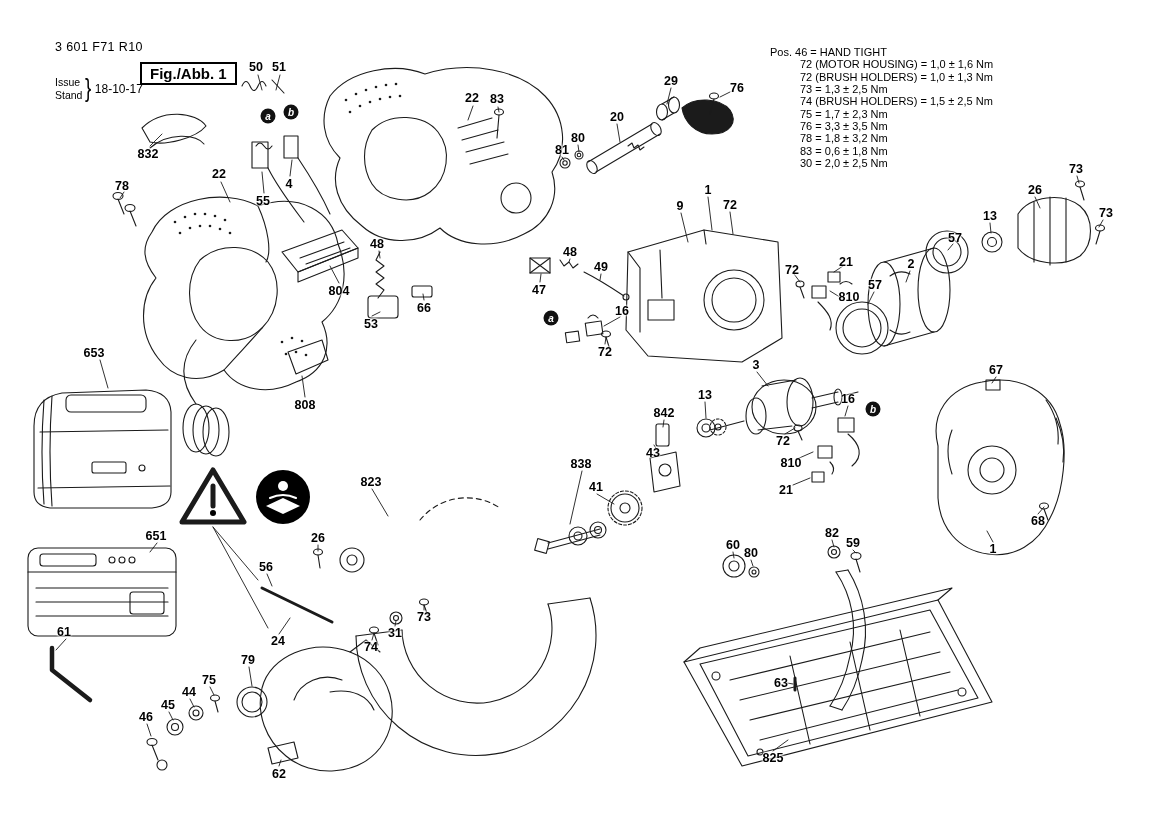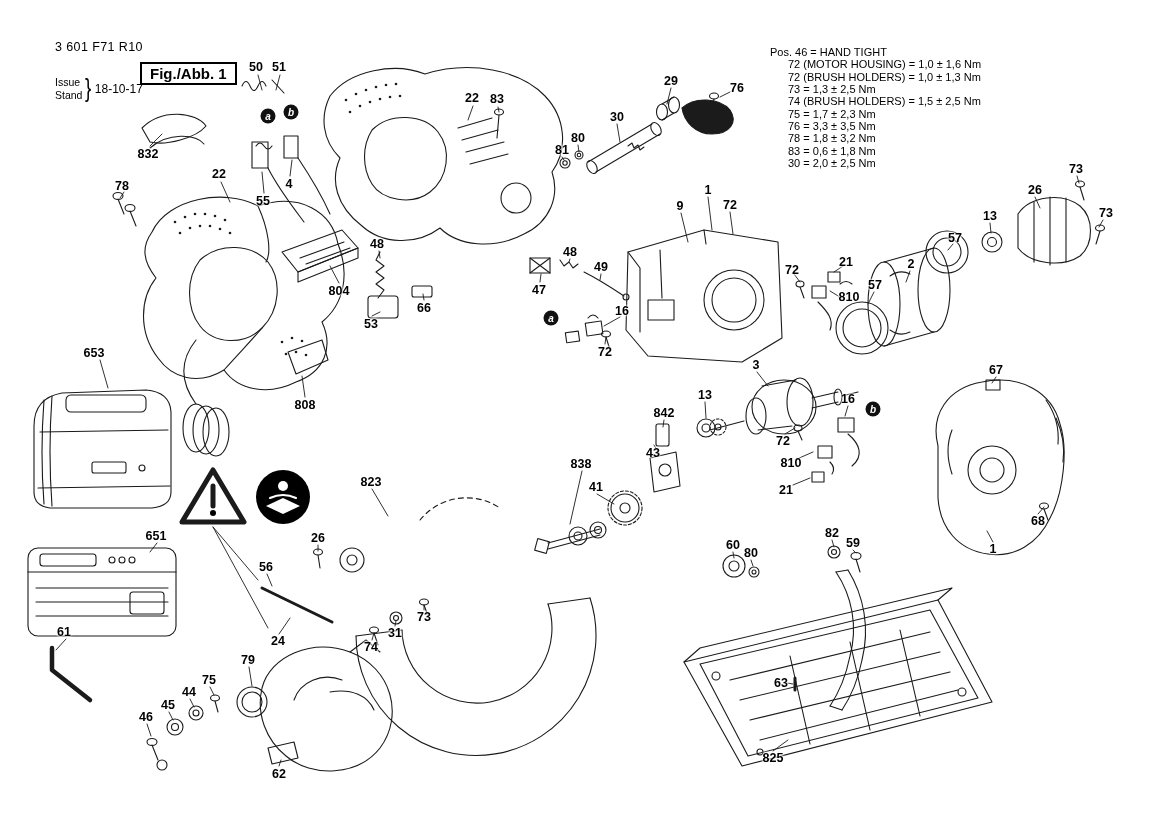--- a/index.html
+++ b/index.html
@@ -14,21 +14,21 @@
           align-items:center;justify-content:center;font-style:italic;}
   .header{position:absolute;left:55px;top:40px;}
   .part-number{font-size:12.5px;letter-spacing:.4px;}
   .issue-row{display:flex;align-items:center;margin-top:20px;}
   .issue-labels{display:flex;flex-direction:column;font-size:10.5px;line-height:1.15;}
   .brace{font-size:25px;font-weight:300;margin:0 2px;display:inline-block;transform:scaleX(.75);}
   .date{font-size:12px;}
   .fig-box{position:absolute;left:140px;top:62px;border:2.5px solid #000;padding:1px 8px;
            font-weight:700;font-size:15px;background:#fff;}
   .torque{position:absolute;left:770px;top:46px;font-size:11px;line-height:1.12;}
-  .torque-values{margin-left:18px;}
+  .torque-values{margin-left:30px;}
   .footer{position:absolute;left:975px;top:738px;font-size:11px;line-height:1.2;}
 </style>
 </head>
 <body>
 
 <div class="page">
 
   <svg class="drawing" width="1169" height="826" viewBox="0 0 1169 826" xmlns="http://www.w3.org/2000/svg">
     <g stroke="#1b1b1b" fill="none" stroke-width="1.1" stroke-linejoin="round" stroke-linecap="round">
 
@@ -528,21 +528,21 @@
       <div class="callout" style="left: 289px; top: 184px;">4</div>
       <div class="callout" style="left: 263px; top: 201px;">55</div>
       <div class="callout" style="left: 339px; top: 291px; text-align: right;">804</div>
       <div class="callout" style="left: 377px; top: 244px;">48</div>
       <div class="callout" style="left: 371px; top: 324px;">53</div>
       <div class="callout" style="left: 424px; top: 308px;">66</div>
       <div class="callout" style="left: 472px; top: 98px;">22</div>
       <div class="callout" style="left: 497px; top: 99px;">83</div>
       <div class="callout" style="left: 562px; top: 150px;">81</div>
       <div class="callout" style="left: 578px; top: 138px;">80</div>
-      <div class="callout" style="left: 617px; top: 117px;">30</div>
+      <div class="callout" style="left: 617px; top: 117px;">20</div>
       <div class="callout" style="left: 671px; top: 81px;">29</div>
       <div class="callout" style="left: 737px; top: 88px;">76</div>
       <div class="callout" style="left: 680px; top: 206px;">9</div>
       <div class="callout" style="left: 708px; top: 190px;">1</div>
       <div class="callout" style="left: 730px; top: 205px;">72</div>
       <div class="callout" style="left: 539px; top: 290px;">47</div>
       <div class="callout" style="left: 570px; top: 252px;">48</div>
       <div class="callout" style="left: 601px; top: 267px;">49</div>
       <div class="callout" style="left: 605px; top: 352px;">72</div>
       <div class="callout" style="left: 94px; top: 353px;">653</div>

